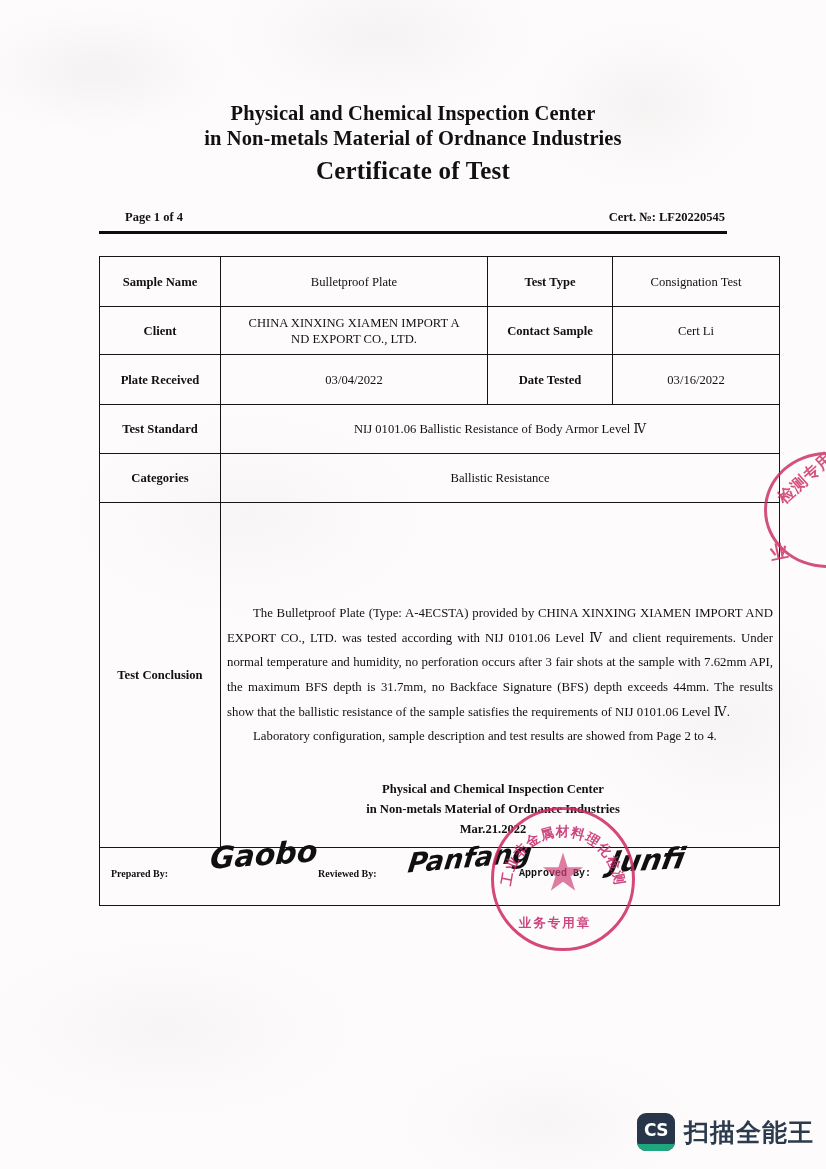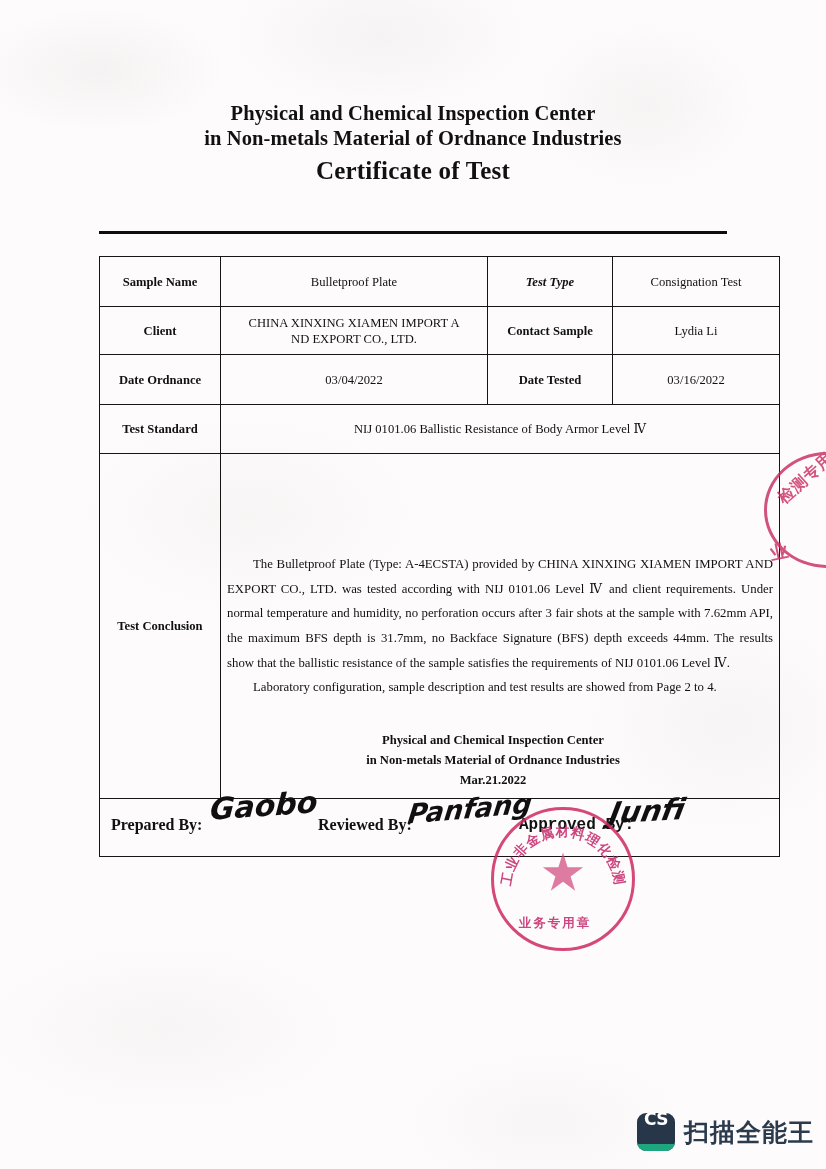--- a/index.html
+++ b/index.html
@@ -52,21 +52,21 @@
     border:1px solid #151515;
     padding:0 6px;
     text-align:center;
     vertical-align:middle;
     font-size:12.6px;
     line-height:16px;
   }
   .lbl{font-weight:bold;font-size:12.6px;}
   .c1{width:108px;}
   .c2{width:254px;}
-  .c3{width:112px;font-style:italic;}
+  .c3{width:112px;}
   .c4{width:154px;}
   .r-h{height:50px;}
   .r-2{height:48px;}
   .r-std{height:49px;}
 
   
   .concl-lbl{font-weight:bold;font-size:12.6px;vertical-align:middle;}
   .concl-body{
     text-align:justify;
     vertical-align:top;
@@ -87,21 +87,21 @@
   
   .signblock{
     position:absolute;left:0;right:14px;bottom:8px;
     text-align:center;
   }
   .signblock div{font-weight:bold;font-size:12.6px;line-height:20px;}
 
   
   .sigrow td{height:57px;text-align:left;padding:0;}
   .sigrow .inner{position:relative;height:57px;}
-  .sigrow .sl{position:absolute;font-weight:bold;font-size:16px;top:18px;}
+  .sigrow .sl{position:absolute;font-weight:bold;font-size:10px;top:18px;}
   .sig-prep{left:11px;}
   .sig-rev{left:218px;}
   .sig-appr{left:419px;font-family:Liberation Mono, monospace;}
 
   
   .hand{
     position:absolute;
     font-family:"DejaVu Sans","Liberation Sans",sans-serif;
     font-style:italic;font-weight:bold;color:#101010;
     white-space:nowrap;
@@ -157,21 +157,21 @@
     font-size:18px;font-weight:bold;color:#c8285f;
     transform:rotate(-12deg);white-space:nowrap;
   }
 
   
   .cswm{
     position:absolute;left:637px;top:1113px;display:flex;align-items:center;gap:9px;
   }
   .cswm .badge{
     width:38px;height:38px;border-radius:9px;background:#273749;position:relative;overflow:hidden;
-    display:flex;justify-content:center;
+    display:flex;align-items:center;justify-content:center;
   }
   .cswm .badge span{
     color:#fff;font-weight:bold;font-size:17px;letter-spacing:-.5px;
     font-family:"DejaVu Sans","Liberation Sans",sans-serif;margin-top:-4px;
   }
   .cswm .badge .bar{
     position:absolute;left:0;right:0;bottom:0;height:7px;background:#1ea67f;
   }
   .cswm .wmtext{
     font-family:"DejaVu Sans","Liberation Sans",sans-serif;
@@ -184,46 +184,54 @@
 <div class="paper-tex"></div>
 
 <div class="sheet">
 
   <div class="hdr">
     <div class="l1">Physical and Chemical Inspection Center</div>
     <div class="l2">in Non-metals Material of Ordnance Industries</div>
     <div class="l3">Certificate of Test</div>
   </div>
 
+  <div class="metarow">
+    <div class="pg">Page 1 of 4</div>
+    <div class="cert">Cert. №:  LF20220545</div>
+  </div>
   <div class="rule"></div>
 
   <table class="tbl">
     <tbody>
         <tr class="r-h">
       <td class="c1 lbl">Sample Name</td>
       <td class="c2">Bulletproof Plate</td>
       <td class="c3 lbl">Test Type</td>
       <td class="c4">Consignation Test</td>
     </tr>
     <tr class="r-2">
       <td class="lbl">Client</td>
       <td style="white-space:pre-line">CHINA XINXING XIAMEN IMPORT A
 ND EXPORT CO., LTD.</td>
       <td class="lbl">Contact Sample</td>
-      <td>Lydia Li</td>
+      <td>Cert Li</td>
     </tr>
     <tr class="r-h">
-      <td class="lbl">Date Ordnance</td>
+      <td class="lbl">Plate Received</td>
       <td>03/04/2022</td>
       <td class="lbl">Date Tested</td>
       <td>03/16/2022</td>
     </tr>
     <tr class="r-std">
       <td class="lbl">Test Standard</td>
       <td colspan="3">NIJ 0101.06 Ballistic Resistance of Body Armor Level Ⅳ</td>
+    </tr>
+    <tr class="r-std">
+      <td class="lbl">Categories</td>
+      <td colspan="3">Ballistic Resistance</td>
     </tr>
     <tr>
       <td class="concl-lbl">Test Conclusion</td>
       <td colspan="3" class="concl-body">
         <p>The Bulletproof Plate (Type: A-4ECSTA) provided by CHINA XINXING XIAMEN IMPORT AND EXPORT CO., LTD. was tested according with NIJ 0101.06 Level Ⅳ and client requirements. Under normal temperature and humidity, no perforation occurs after 3 fair shots at the sample with 7.62mm API, the maximum BFS depth is 31.7mm, no Backface Signature (BFS) depth exceeds 44mm. The results show that the ballistic resistance of the sample satisfies the requirements of NIJ 0101.06 Level Ⅳ.</p>
         <p class="p2">Laboratory configuration, sample description and test results are showed from Page 2 to 4.</p>
         <div class="signblock">
           <div>Physical and Chemical Inspection Center</div>
           <div>in Non-metals Material of Ordnance Industries</div>
           <div>Mar.21.2022</div>

